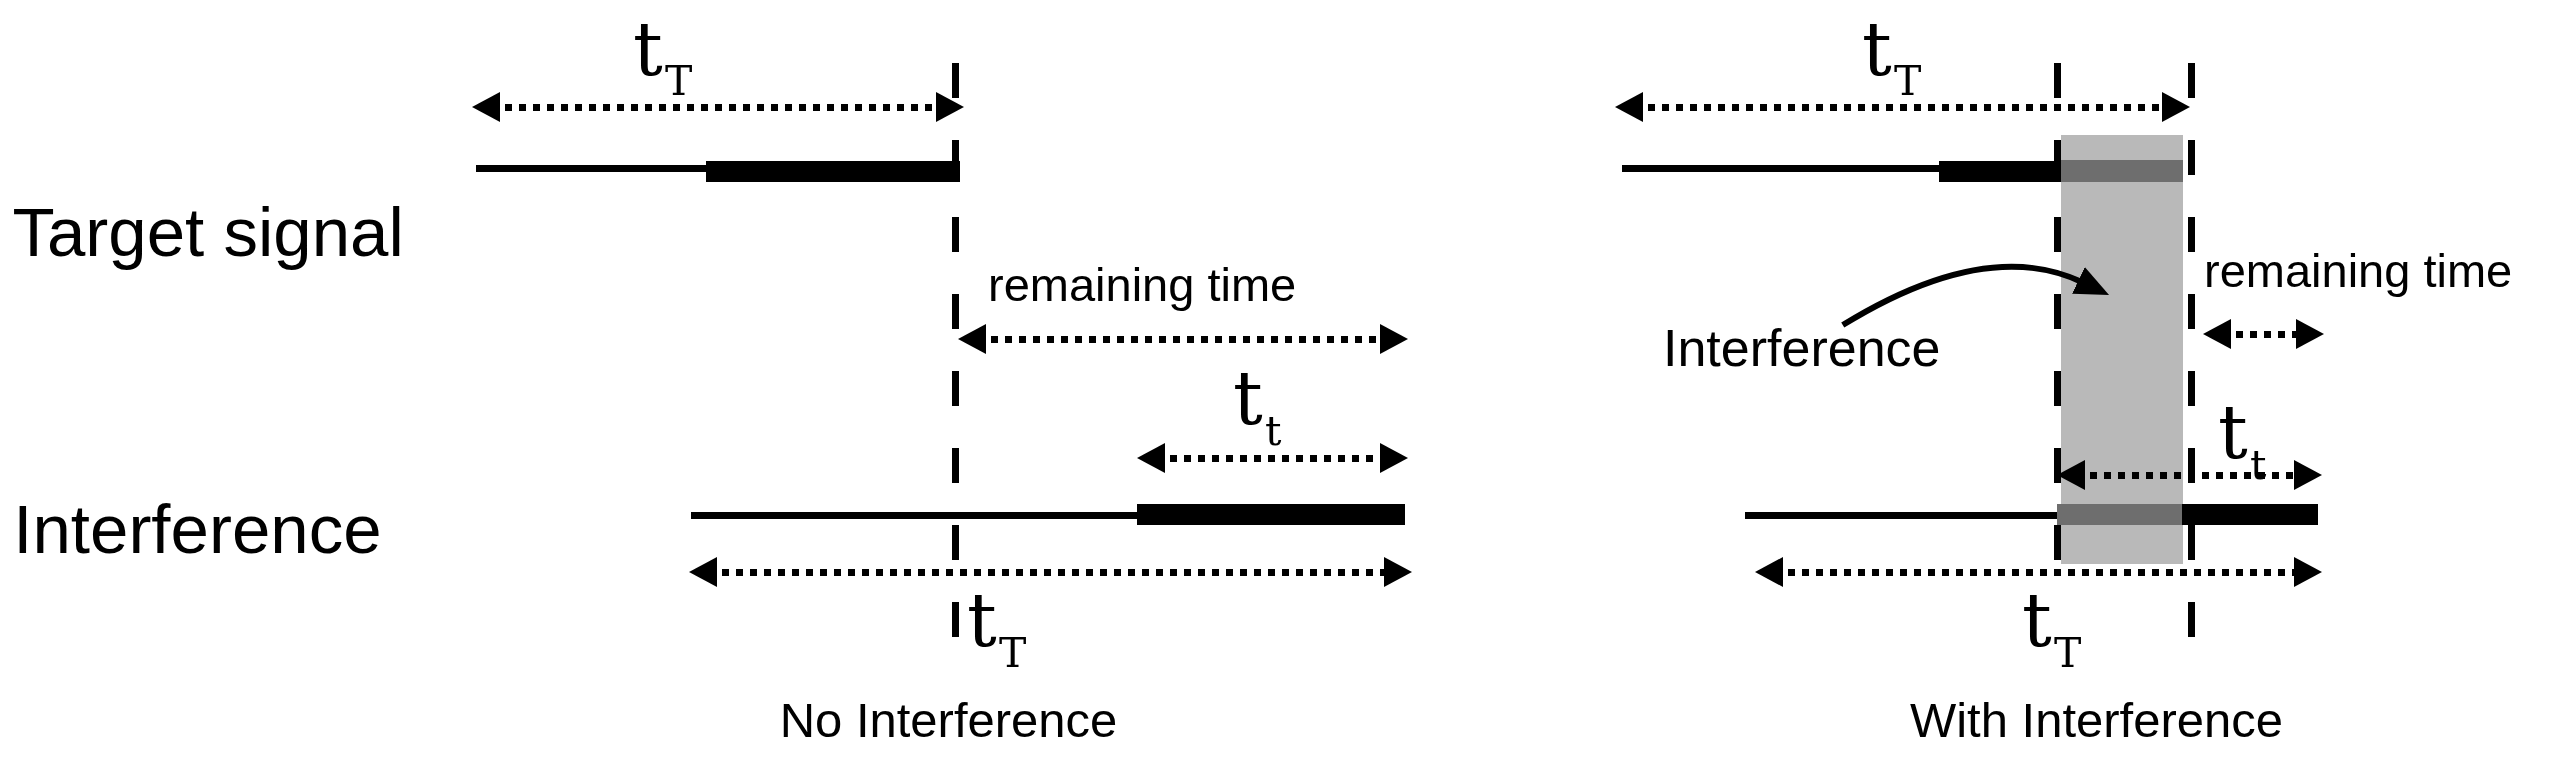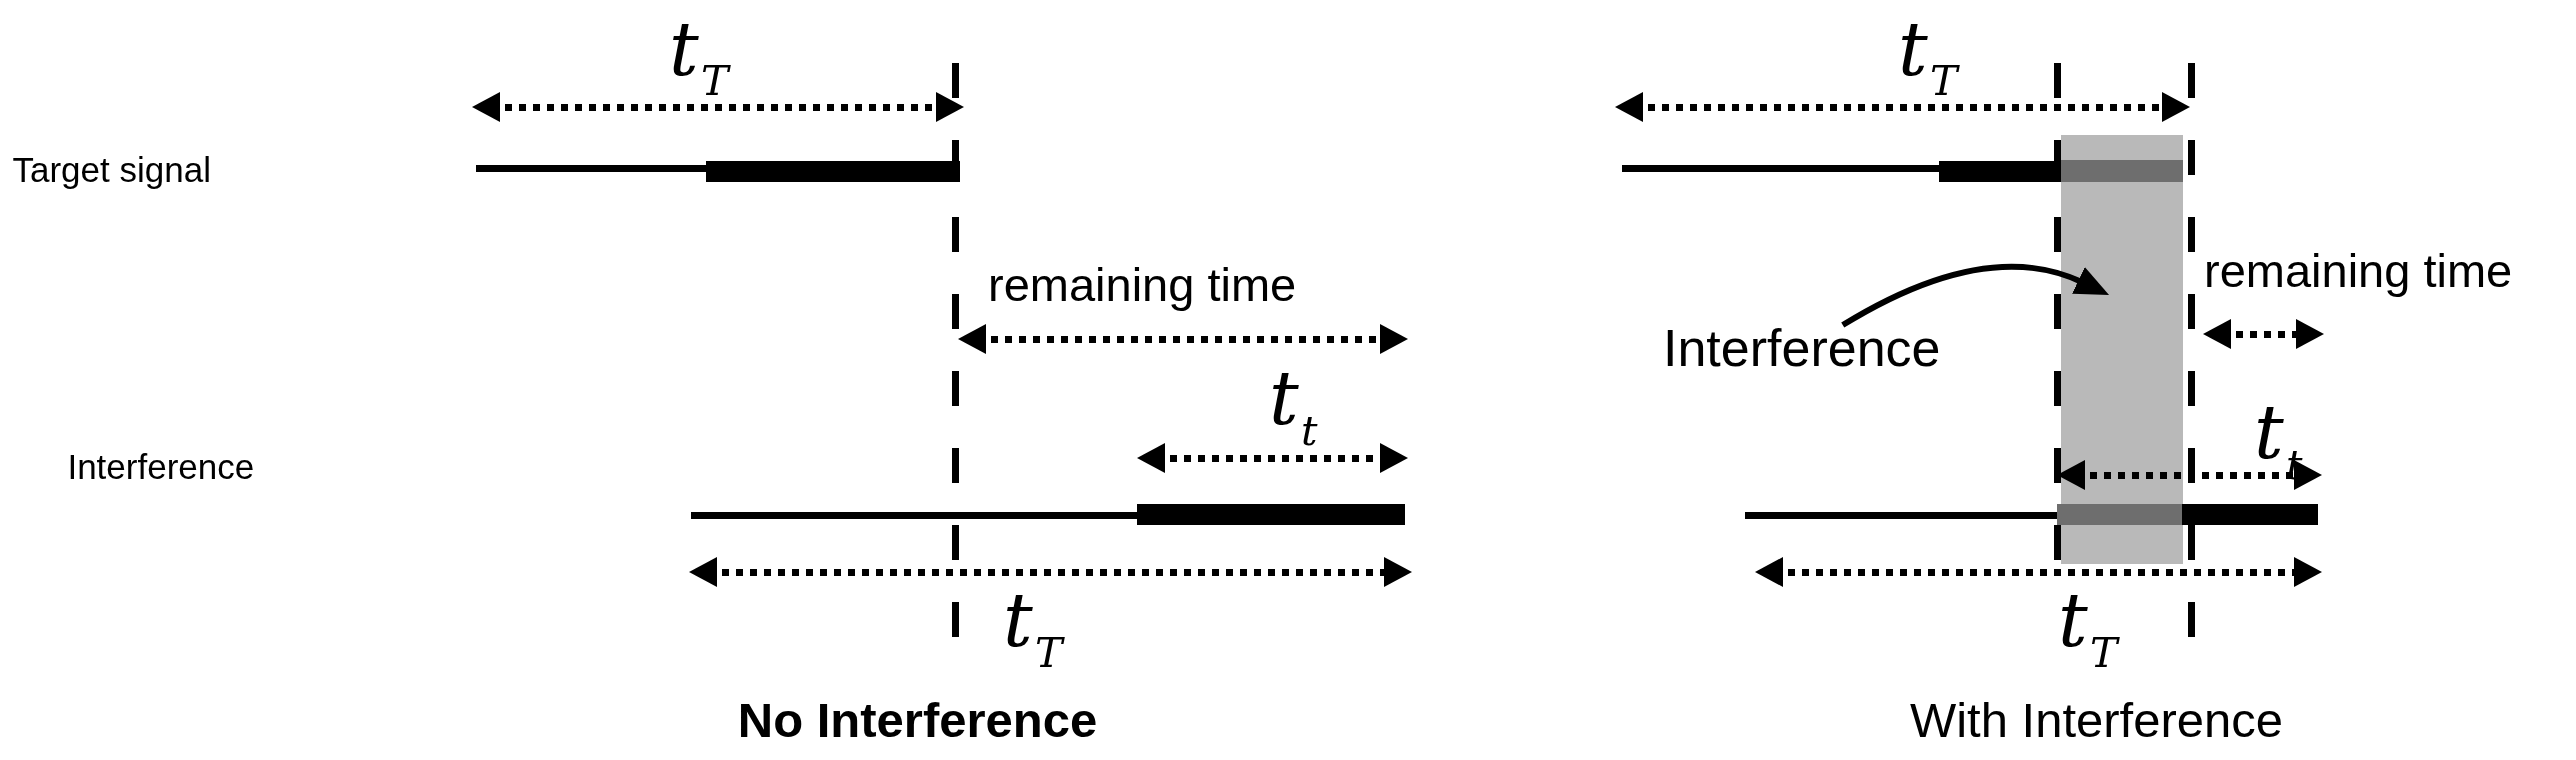--- a/index.html
+++ b/index.html
@@ -19,34 +19,32 @@
   .panel { position: absolute; inset: 0; }
   .abs { position: absolute; }
 
   
   .lbl {
     font-family: "Liberation Sans", sans-serif;
     color: var(--ink);
     white-space: nowrap;
     z-index: 6;
   }
-  .row-label   { font-size: 35px; line-height: 1.1; }
+  .row-label   { font-size: 69px; line-height: 1.1; margin-top: 44px; }
   .caption     { font-size: 49px; text-align: center; }
   .small-note  { font-size: 47px; text-align: left; }
   .pointer-lbl { font-size: 52px; }
   .centered    { text-align: center; }
 
   
   .math {
     font-family: "DejaVu Serif", serif;
-    font-style: italic;
     color: var(--ink);
     white-space: nowrap;
     z-index: 6;
-    margin-left: 36px;
   }
   .math .sym { font-size: 74px; }
   .math .sub { font-size: 41px; position: relative; top: 20.6px; left: 2.2px; }
 
   
   .arr { position: absolute; height: 32px; z-index: 4; }
   .arr .ln {
     position: absolute; top: 13.3px; left: 19px; right: 19px; height: 6.6px;
     background: repeating-linear-gradient(to right, var(--ink) 0 6.6px, transparent 6.6px 14px);
   }
@@ -121,21 +119,21 @@
 
     <div class="arr" style="left:689px; top:556px; width:723px;">
       <span class="hd l"></span>
       <span class="ln"></span>
       <span class="hd r"></span>
     </div>
     <div class="abs math" style="left:967px; top:577px;">
       <span class="sym">t</span><span class="sub">T</span>
     </div>
 
-    <div class="abs lbl caption" style="left:733px; top:692px; width:369px;font-weight:bold;">No Interference</div>
+    <div class="abs lbl caption" style="left:764px; top:692px; width:369px;">No Interference</div>
   </div>
 
   <div class="panel">
 
     <div class="gray-region" style="left:2061px; top:135px; width:122px; height:429px;"></div>
 
     <div class="abs math" style="left:1862px; top:5.9px;">
       <span class="sym">t</span><span class="sub">T</span>
     </div>
 

